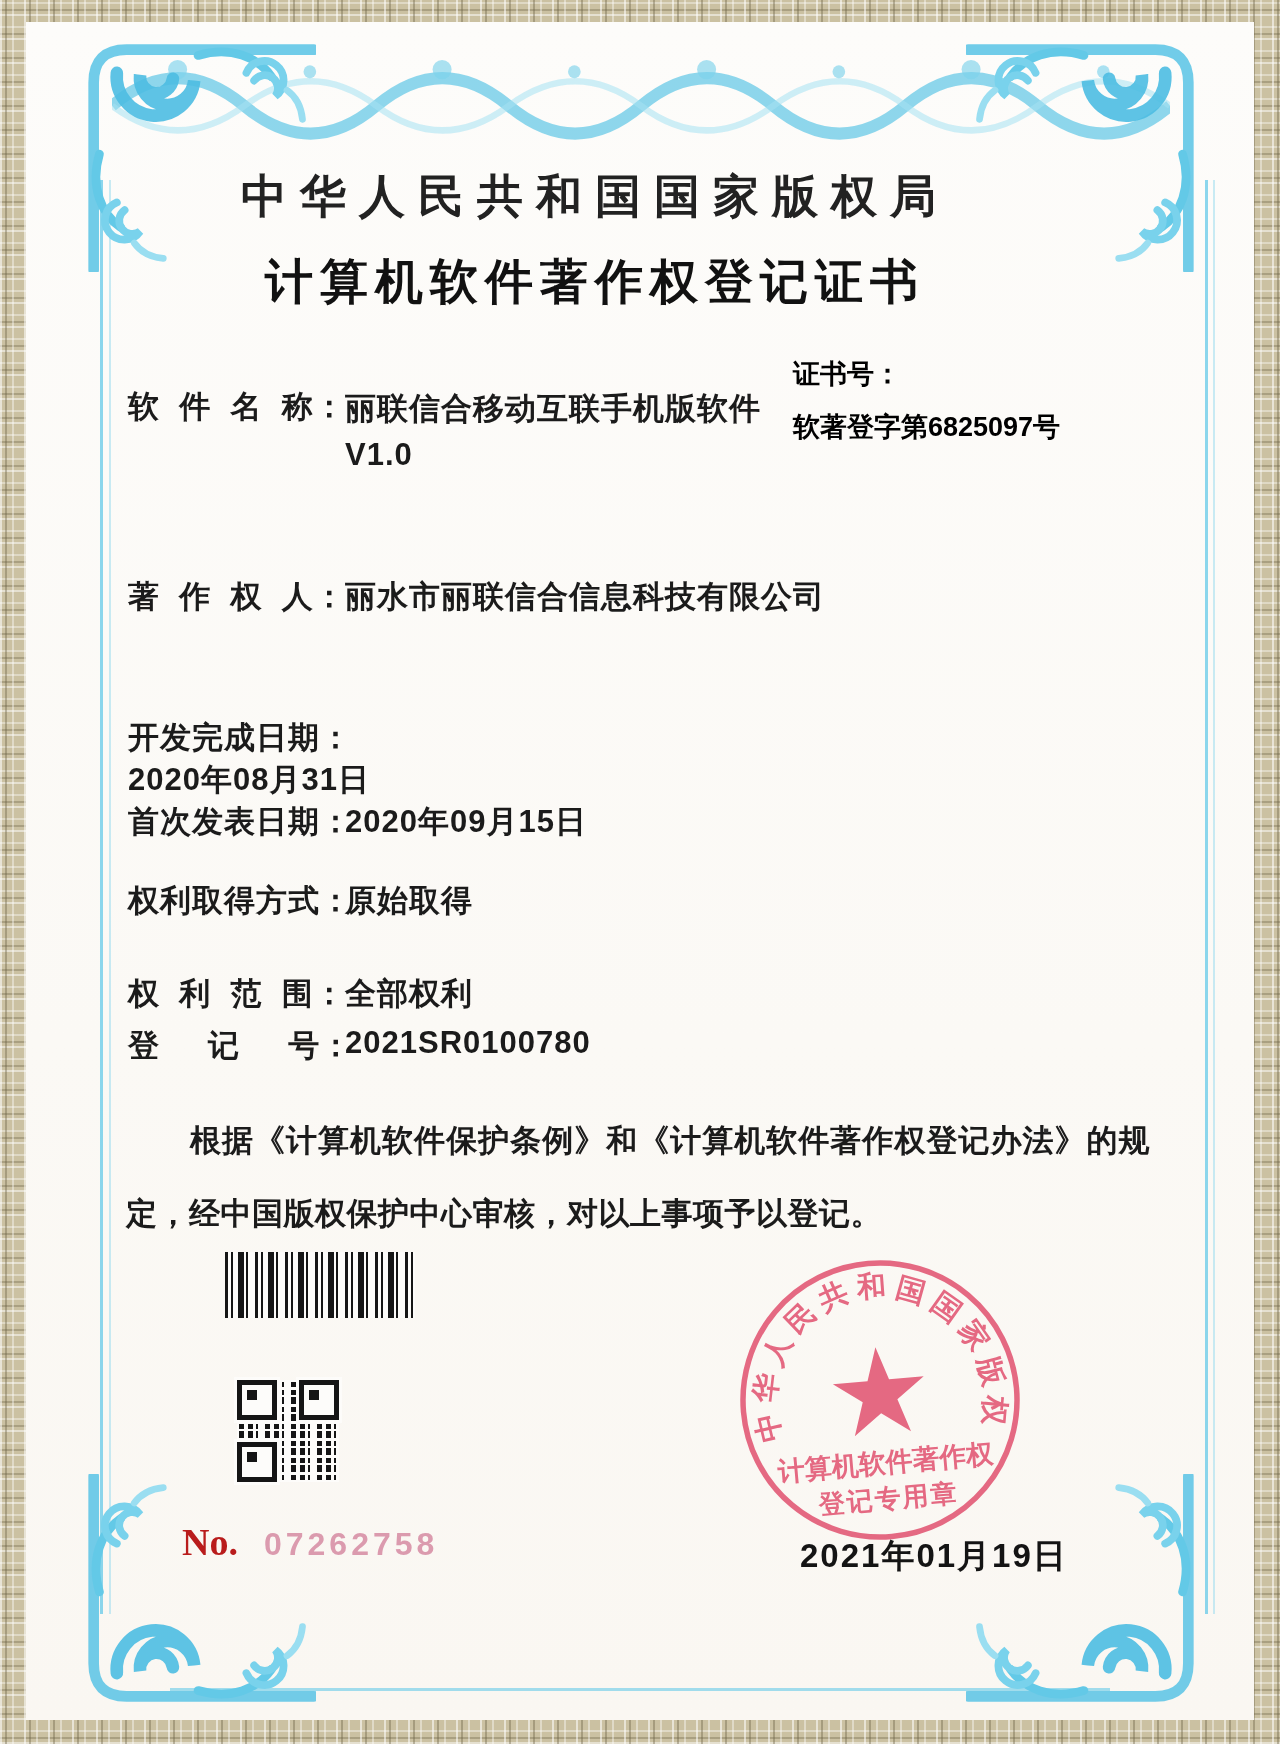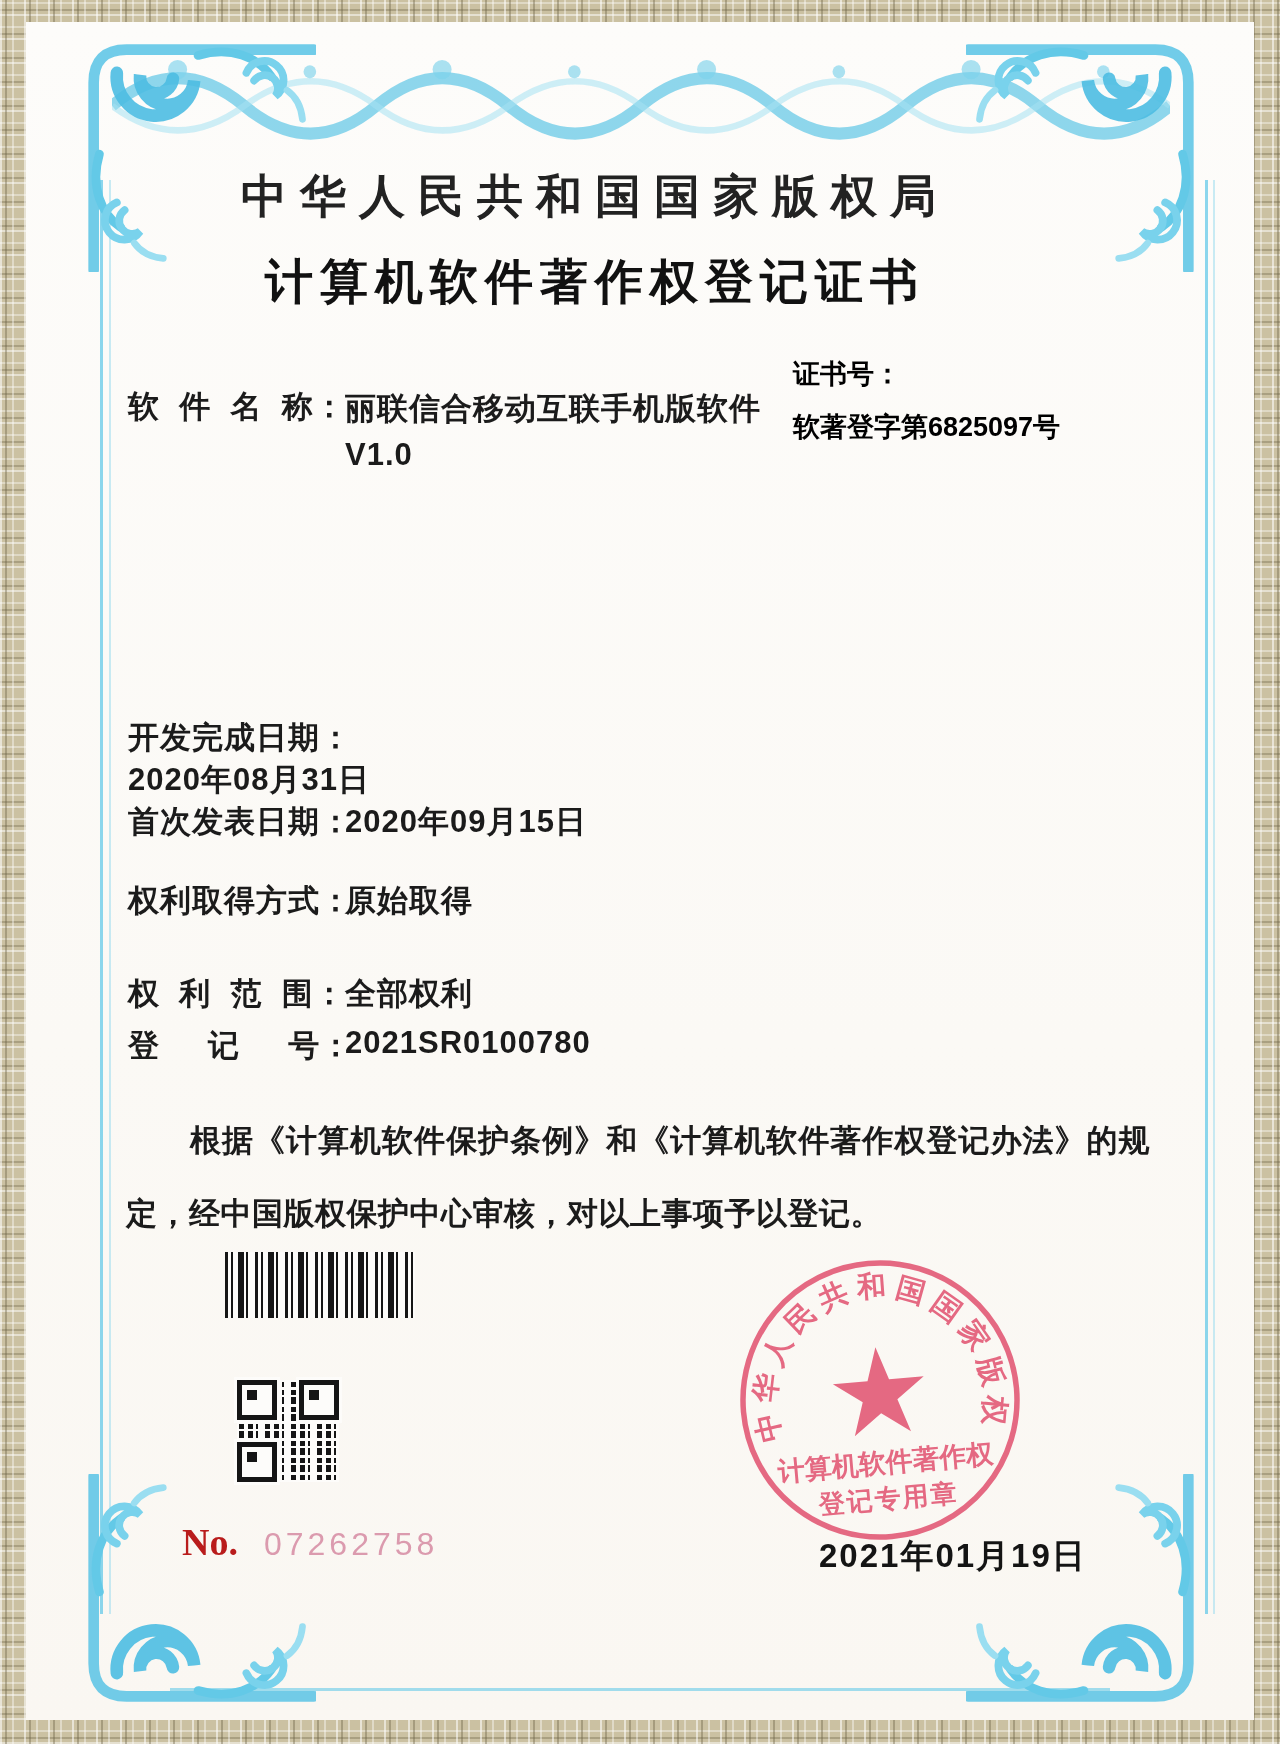--- a/index.html
+++ b/index.html
@@ -50,22 +50,22 @@
   .qr-modules{position:absolute;inset:2px;
     background:repeating-linear-gradient(90deg,#151515 0 5px,#fdfcfa 5px 9px,#151515 9px 14px,#fdfcfa 14px 17px,#151515 17px 19px,#fdfcfa 19px 26px);
     -webkit-mask:repeating-linear-gradient(0deg,#000 0 5px,transparent 5px 8px,#000 8px 15px,transparent 15px 17px);
     mask:repeating-linear-gradient(0deg,#000 0 5px,transparent 5px 8px,#000 8px 15px,transparent 15px 17px);}
   .finder{position:absolute;width:30px;height:30px;border:5px solid #151515;background:#fdfcfa;box-shadow:0 0 0 3px #fdfcfa;}
   .finder::after{content:"";position:absolute;left:5px;top:5px;width:10px;height:10px;background:#151515;}
   .finder.tl{left:0;top:0;} .finder.tr{right:0;top:0;} .finder.bl{left:0;bottom:0;}
 
   .no-line{position:absolute;left:182px;top:1520px;display:flex;align-items:baseline;}
   .no-label{font-family:"Liberation Serif","DejaVu Serif",serif;font-size:38px;font-weight:700;color:#b91c1c;}
-  .no-value{margin-left:26px;font-size:32px;letter-spacing:4px;color:#d4849e;opacity:.8;font-weight:400;}
-  .issue-date{position:absolute;left:819px;top:1534px;font-size:33px;font-weight:700;letter-spacing:2px;color:#141414;}
+  .no-value{margin-left:26px;font-size:32px;letter-spacing:4px;color:#d4849e;opacity:.8;font-weight:700;}
+  .issue-date{position:absolute;left:800px;top:1534px;font-size:33px;font-weight:700;letter-spacing:2px;color:#141414;}
   .seal{position:absolute;left:730px;top:1250px;opacity:.88;}
 </style>
 </head>
 <body>
 
 <div class="page">
   <div class="frame"></div>
   <div class="paper"></div>
 
   <svg width="0" height="0" style="position:absolute">
@@ -128,20 +128,24 @@
     </div>
 
     <div class="row software-row">
       <span class="lbl">软  件  名  称：</span>
       <span class="val software-val">
         <div>丽联信合移动互联手机版软件</div>
         <div>V1.0</div>
       </span>
     </div>
 
+    <div class="row owner-row">
+      <span class="lbl">著  作  权  人：</span>
+      <span class="val">丽水市丽联信合信息科技有限公司</span>
+    </div>
 
     <div class="row f0">
       <span class="lbl">开发完成日期：</span>
       <span class="val">2020年08月31日</span>
     </div>
     <div class="row f1">
       <span class="lbl">首次发表日期：</span>
       <span class="val">2020年09月15日</span>
     </div>
     <div class="row f2">

